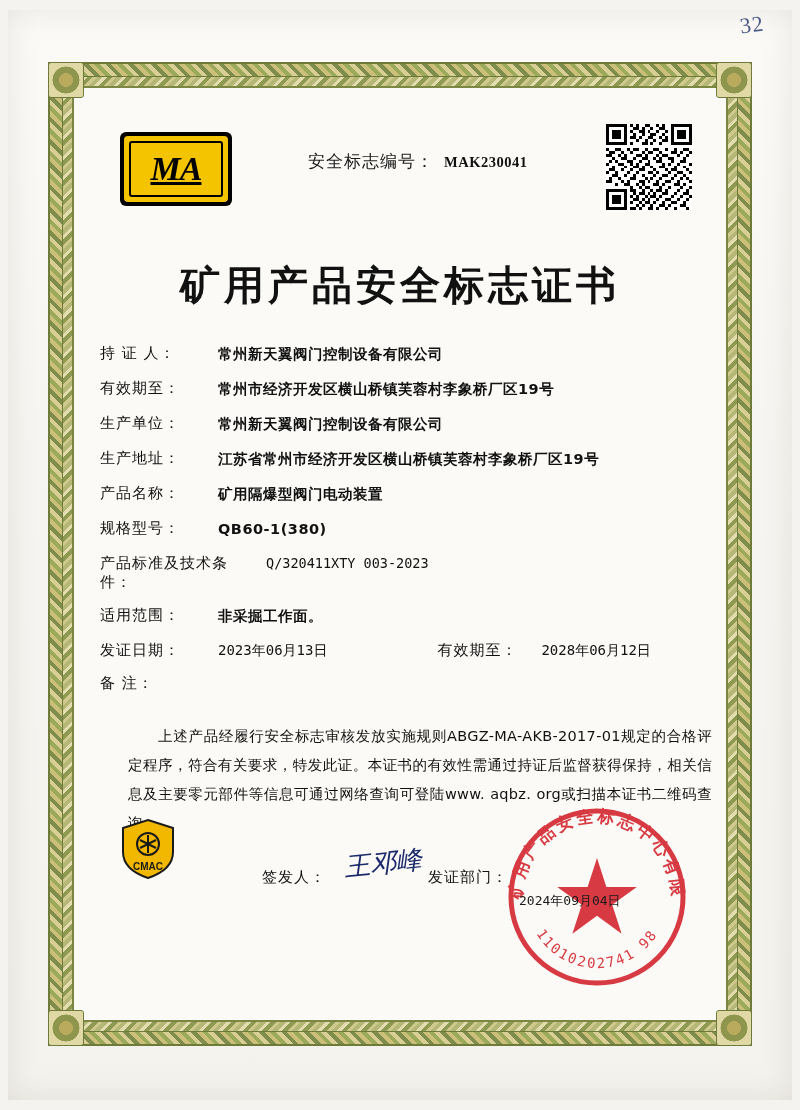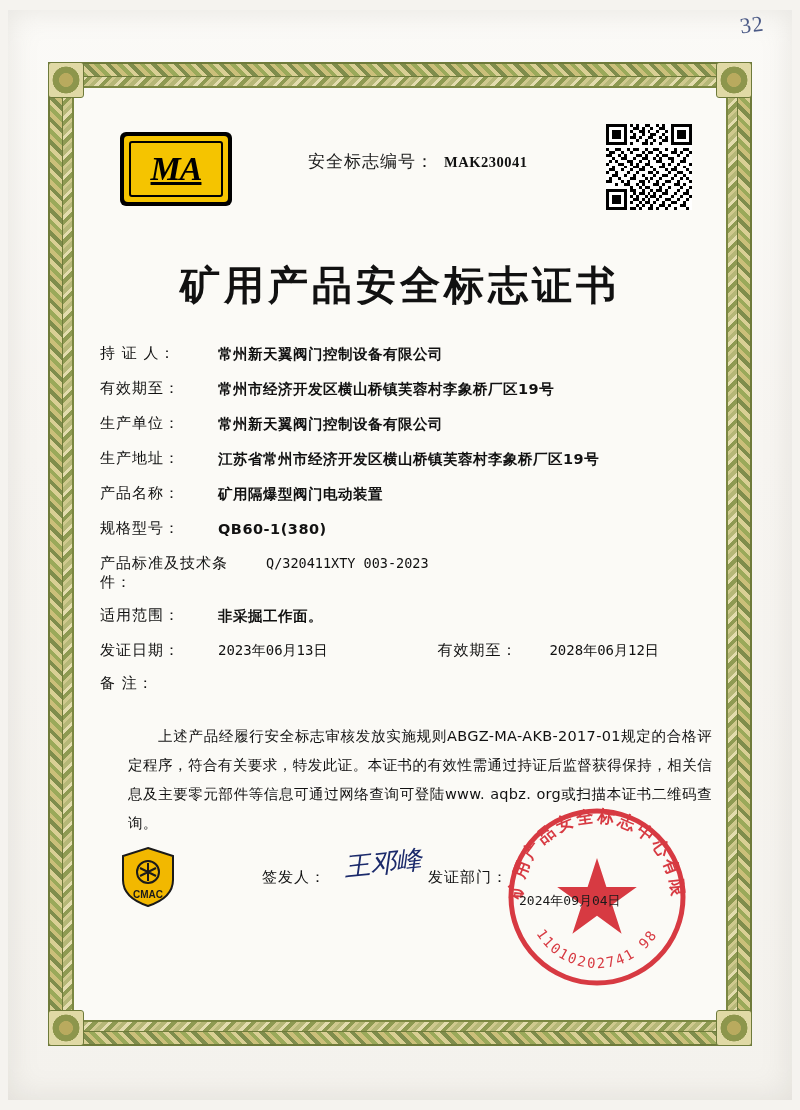--- a/index.html
+++ b/index.html
@@ -123,34 +123,34 @@
   .date-val{
     font-family:"DejaVu Sans Mono","Liberation Mono",monospace;
     font-size:14px;color:#111;
   }
   .valid-lbl{
     margin-left:110px;
     font-family:"DejaVu Sans","Liberation Sans",sans-serif;
     font-size:15px;color:#111;letter-spacing:1px;
   }
   .valid-val{
-    margin-left:32px;
+    margin-left:24px;
     font-family:"DejaVu Sans Mono","Liberation Mono",monospace;
     font-size:14px;color:#111;
   }
   
   .para{
     position:absolute;left:44px;top:636px;width:584px;
     font-family:"DejaVu Sans","Liberation Sans",sans-serif;
     font-size:14.5px;line-height:2.0;color:#111;text-align:justify;
     text-indent:30px;letter-spacing:.3px;margin-left:12px;
   }
   
   .cmac{
-    position:absolute;left:48px;top:760px;width:56px;height:62px;
+    position:absolute;left:48px;top:732px;width:56px;height:62px;
   }
   .sign-row{
     position:absolute;left:190px;top:782px;
     font-family:"DejaVu Sans","Liberation Sans",sans-serif;
     font-size:15px;color:#111;letter-spacing:1px;
   }
   .sig{
     position:absolute;left:272px;top:760px;
     font-family:"Liberation Serif","DejaVu Serif",serif;
     font-size:26px;color:#1b2a6b;transform:rotate(-6deg);

